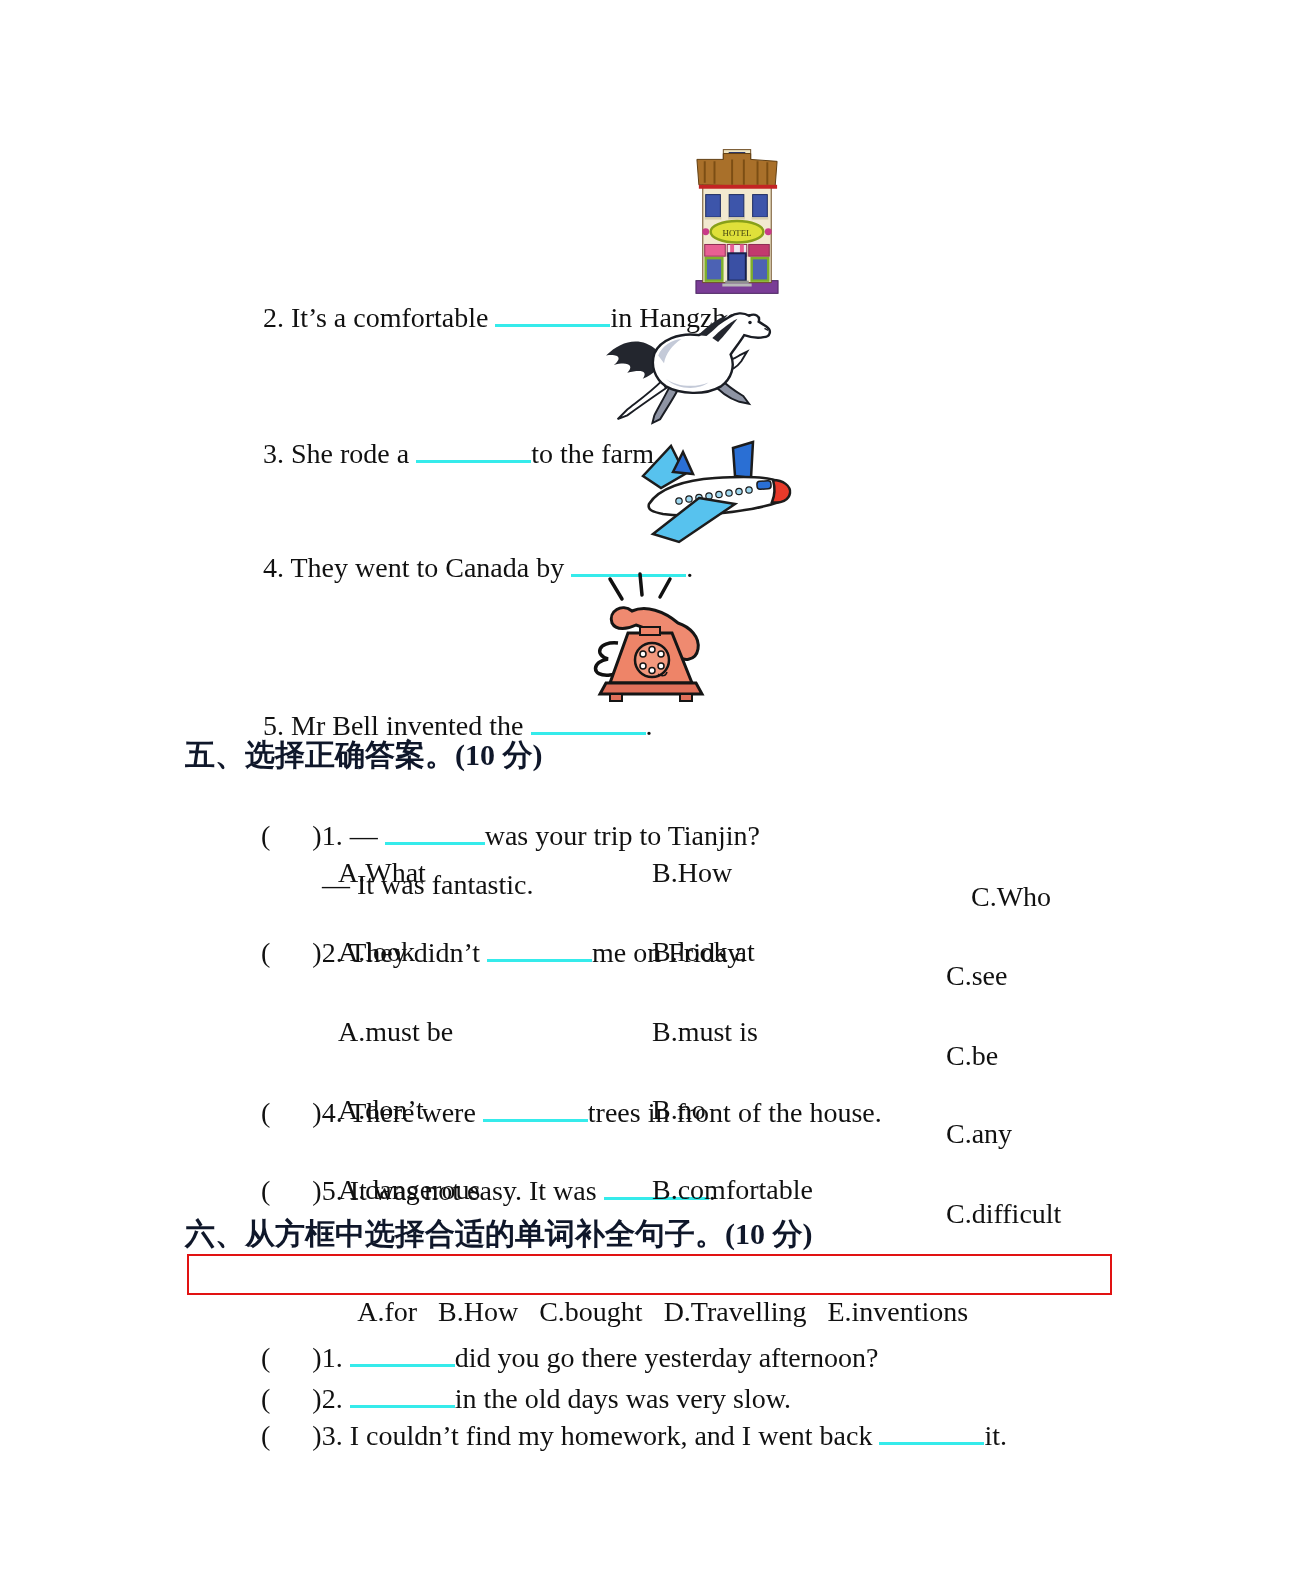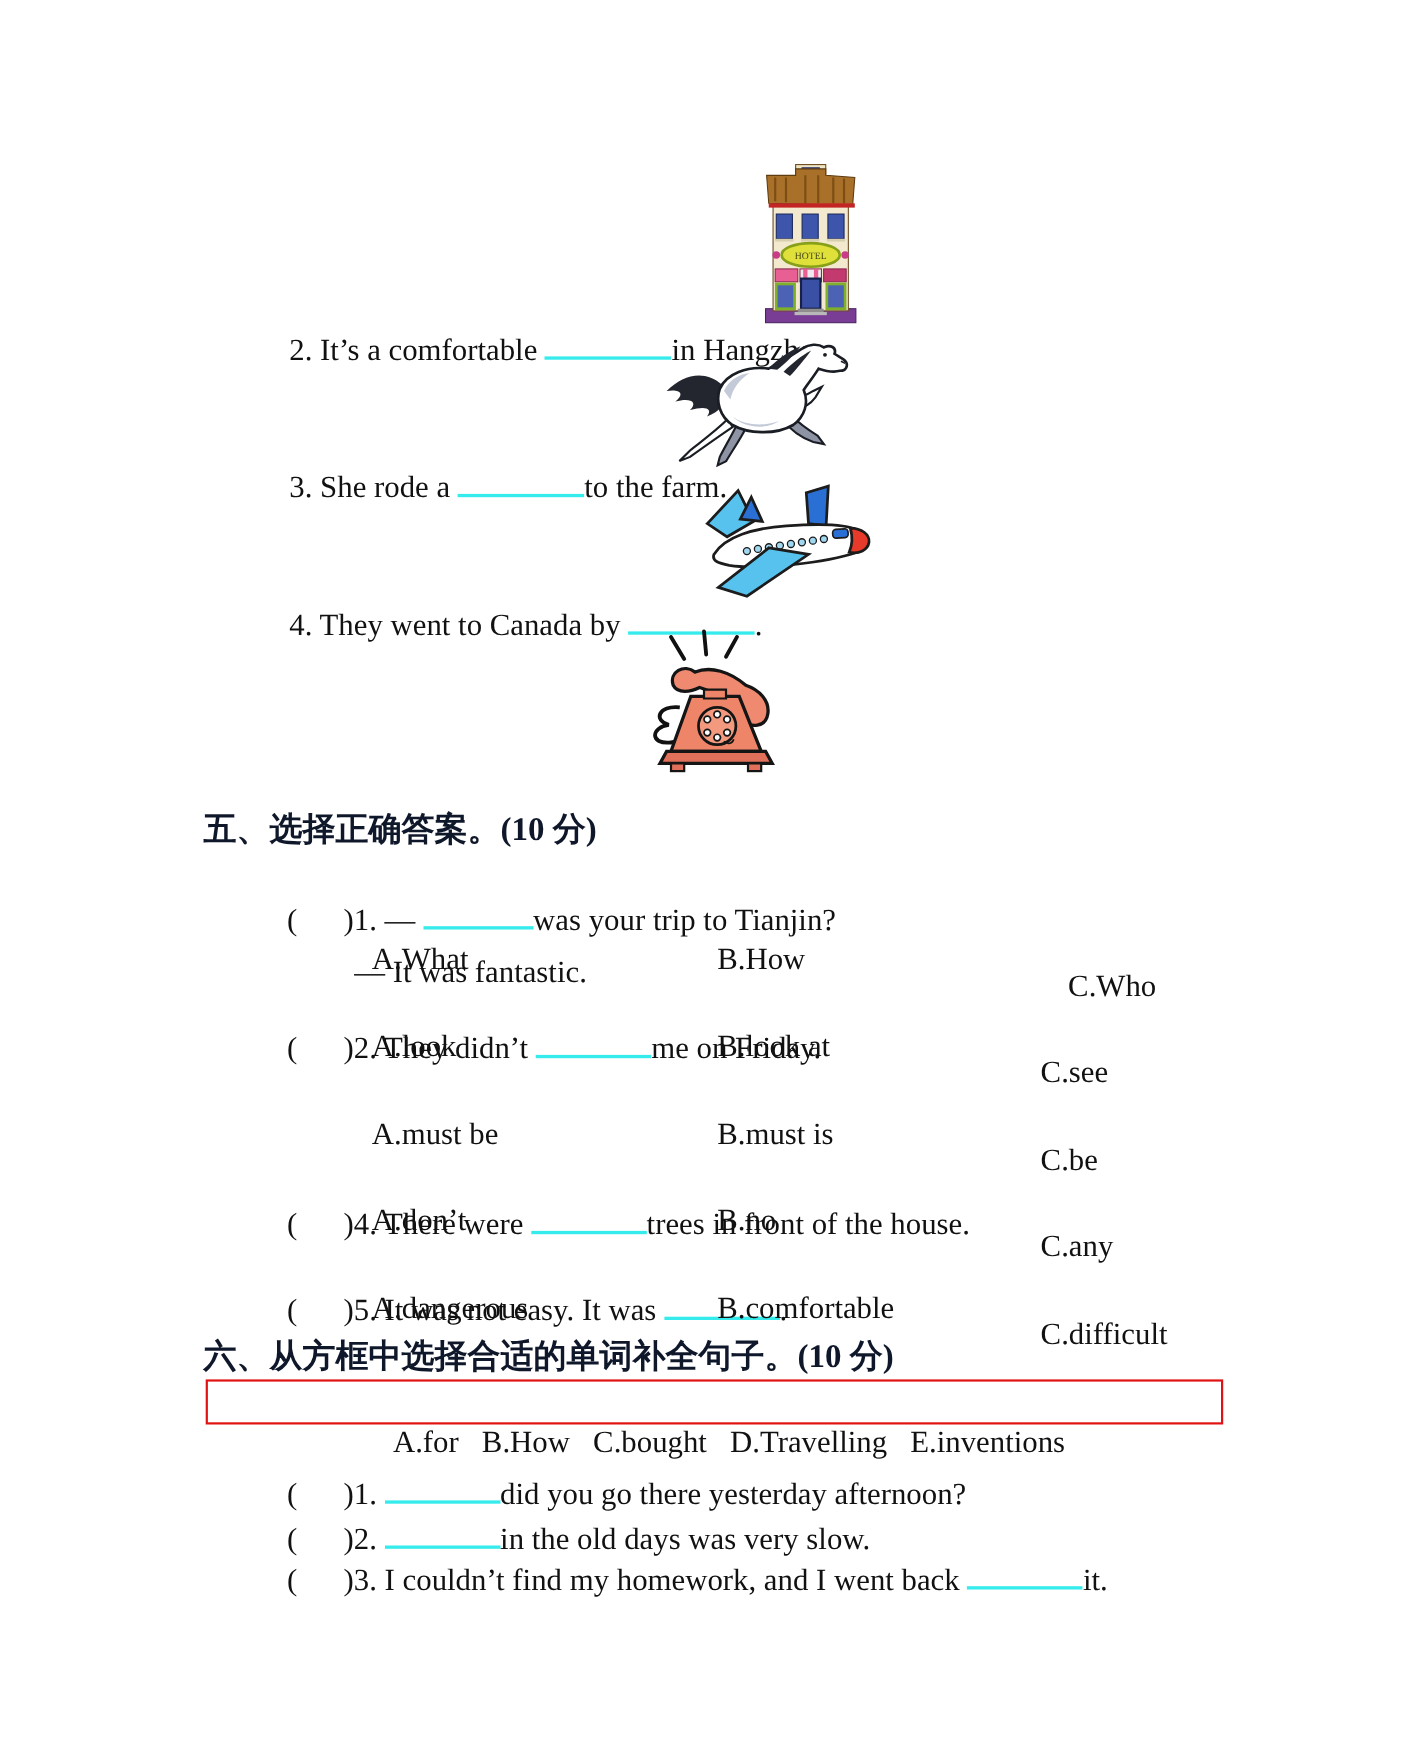--- a/index.html
+++ b/index.html
@@ -74,21 +74,21 @@
       <path d="M58,44 C64,30 84,22 104,25 C114,20 126,12 136,6 C142,2 150,1 156,5 C162,2 168,5 166,11 L174,16 C180,20 178,27 171,27 C164,29 157,27 151,25 C146,33 141,39 137,45 C142,57 138,70 127,78 C110,88 84,86 70,78 C58,70 54,56 58,44 Z" fill="#ffffff" stroke="#1a1d24" stroke-width="2.5"></path>
       <path d="M70,70 C80,78 100,80 114,74 C104,82 82,82 70,70 Z" fill="#c4cad8"></path>
       <path d="M62,46 C66,36 76,30 86,29 C76,36 70,44 68,54 Z" fill="#c4cad8"></path>
       <path d="M104,25 C112,16 124,8 134,4 C128,12 120,20 112,26 Z" fill="#23262e"></path>
       <path d="M118,28 C126,20 136,12 144,8 C138,16 130,26 124,32 Z" fill="#23262e"></path>
       <circle cx="157" cy="12" r="1.8" fill="#1a1d24"></circle>
       <path d="M172,18 l4,2" stroke="#1a1d24" stroke-width="1.5"></path>
     </svg>
   </span>
 
-  <div class="line" style="left:235px;top:387px;">
+  <div class="line" style="left:235px;top:398px;">
     <span>3. She rode a </span><span class="blank bw115"></span><span>to the farm.</span>
   </div>
 
   <span class="illus" style="left:623px;top:438px;width:174px;height:112px;">
     <svg viewBox="0 0 174 112">
       <polygon points="20,38 48,8 62,36 38,50" fill="#57c2ee" stroke="#1c1c1c" stroke-width="2.5"></polygon>
       <polygon points="50,34 60,14 70,36" fill="#2a6fd4" stroke="#1c1c1c" stroke-width="2.5"></polygon>
       <polygon points="110,10 130,4 128,40 112,38" fill="#2a6fd4" stroke="#1c1c1c" stroke-width="2.5"></polygon>
       <path d="M26,66 C36,50 62,42 92,40 C122,38 146,38 156,44 C166,50 166,60 156,64 C128,74 66,80 40,76 C30,74 24,72 26,66 Z" fill="#ffffff" stroke="#1c1c1c" stroke-width="2.5"></path>
       <path d="M150,42 C160,42 168,48 167,55 C166,62 158,66 149,64 C152,57 152,49 150,42 Z" fill="#e83a2a" stroke="#1c1c1c" stroke-width="2.5"></path>
@@ -123,20 +123,23 @@
       <circle cx="64" cy="99.5" r="3" fill="#ffffff" stroke="#151515" stroke-width="1.5"></circle>
       <circle cx="55" cy="95" r="3" fill="#ffffff" stroke="#151515" stroke-width="1.5"></circle>
       <circle cx="55" cy="83" r="3" fill="#ffffff" stroke="#151515" stroke-width="1.5"></circle>
       <path d="M70,103 c4,3 8,2 9,-2" fill="none" stroke="#151515" stroke-width="1.5"></path>
       <polygon points="18,112 108,112 114,123 12,123" fill="#e0705a" stroke="#151515" stroke-width="3"></polygon>
       <rect x="22" y="123" width="12" height="7" fill="#e0705a" stroke="#151515" stroke-width="2"></rect>
       <rect x="92" y="123" width="12" height="7" fill="#e0705a" stroke="#151515" stroke-width="2"></rect>
     </svg>
   </span>
 
+  <div class="line" style="left:235px;top:670px;">
+    <span>5. Mr Bell invented the </span><span class="blank bw115"></span><span>.</span>
+  </div>
 
   <div class="heading" style="left:185px;top:737px;">五、选择正确答案。(10 分)</div>
 
   <div class="line" style="left:233px;top:780px;">
     <span>(      )1. — </span><span class="blank bw100"></span><span>was your trip to Tianjin?</span>
   </div>
   <div class="line" style="left:322px;top:868px;">— It was fantastic.</div>
   <div class="opt-row" style="top:856px;">
     <span class="colA">A.What</span>
     <span class="colB">B.How</span>

